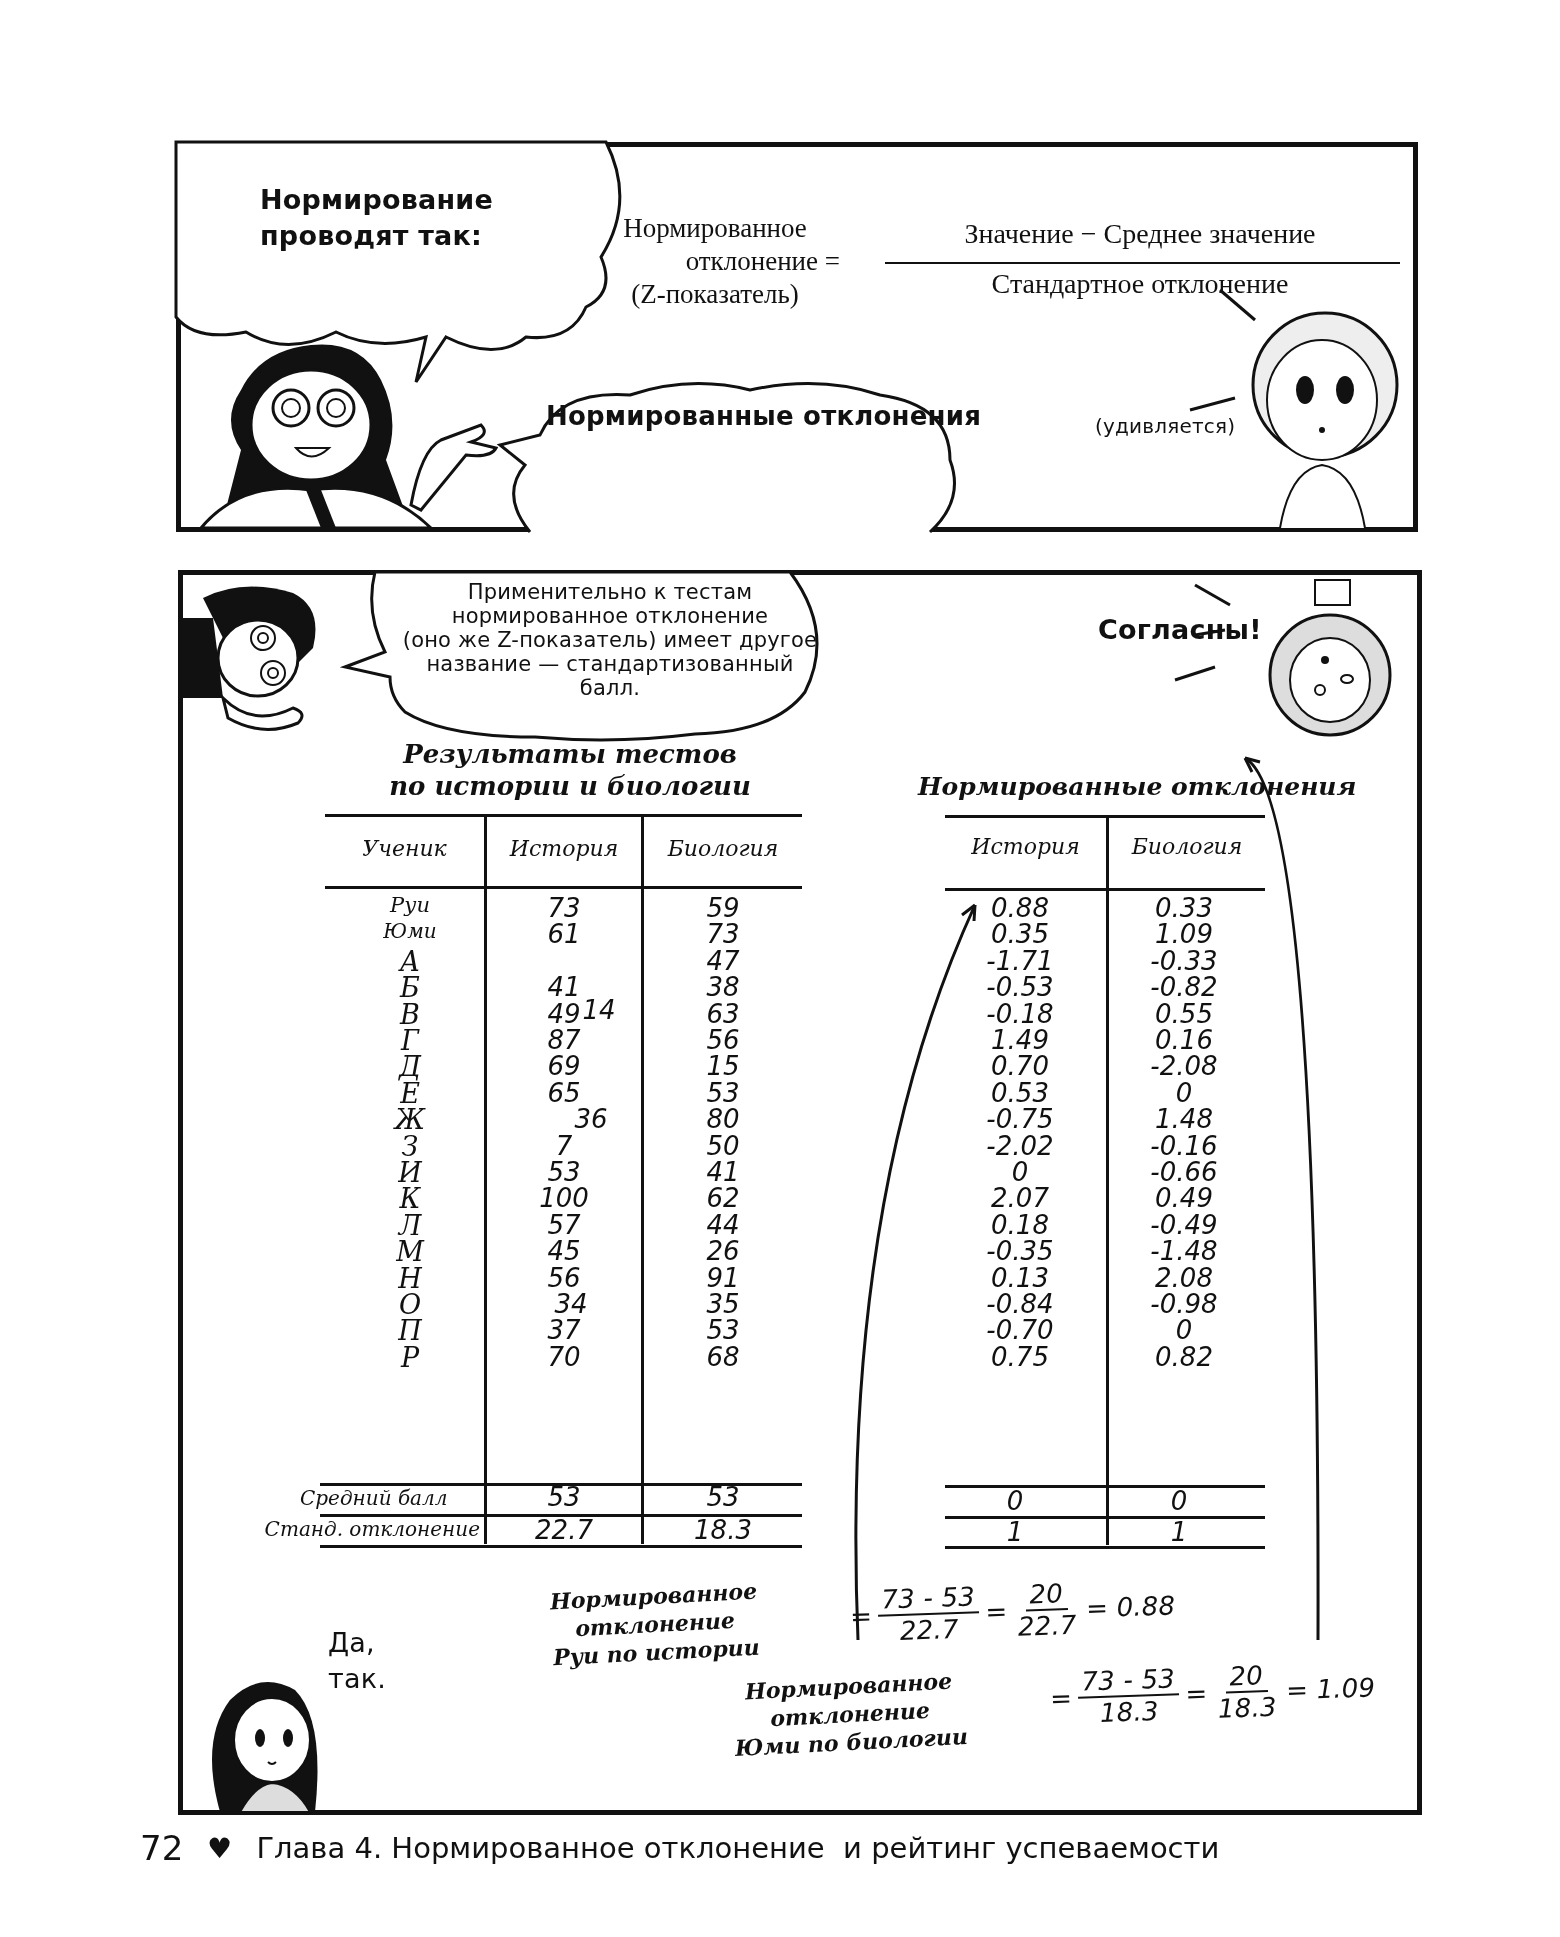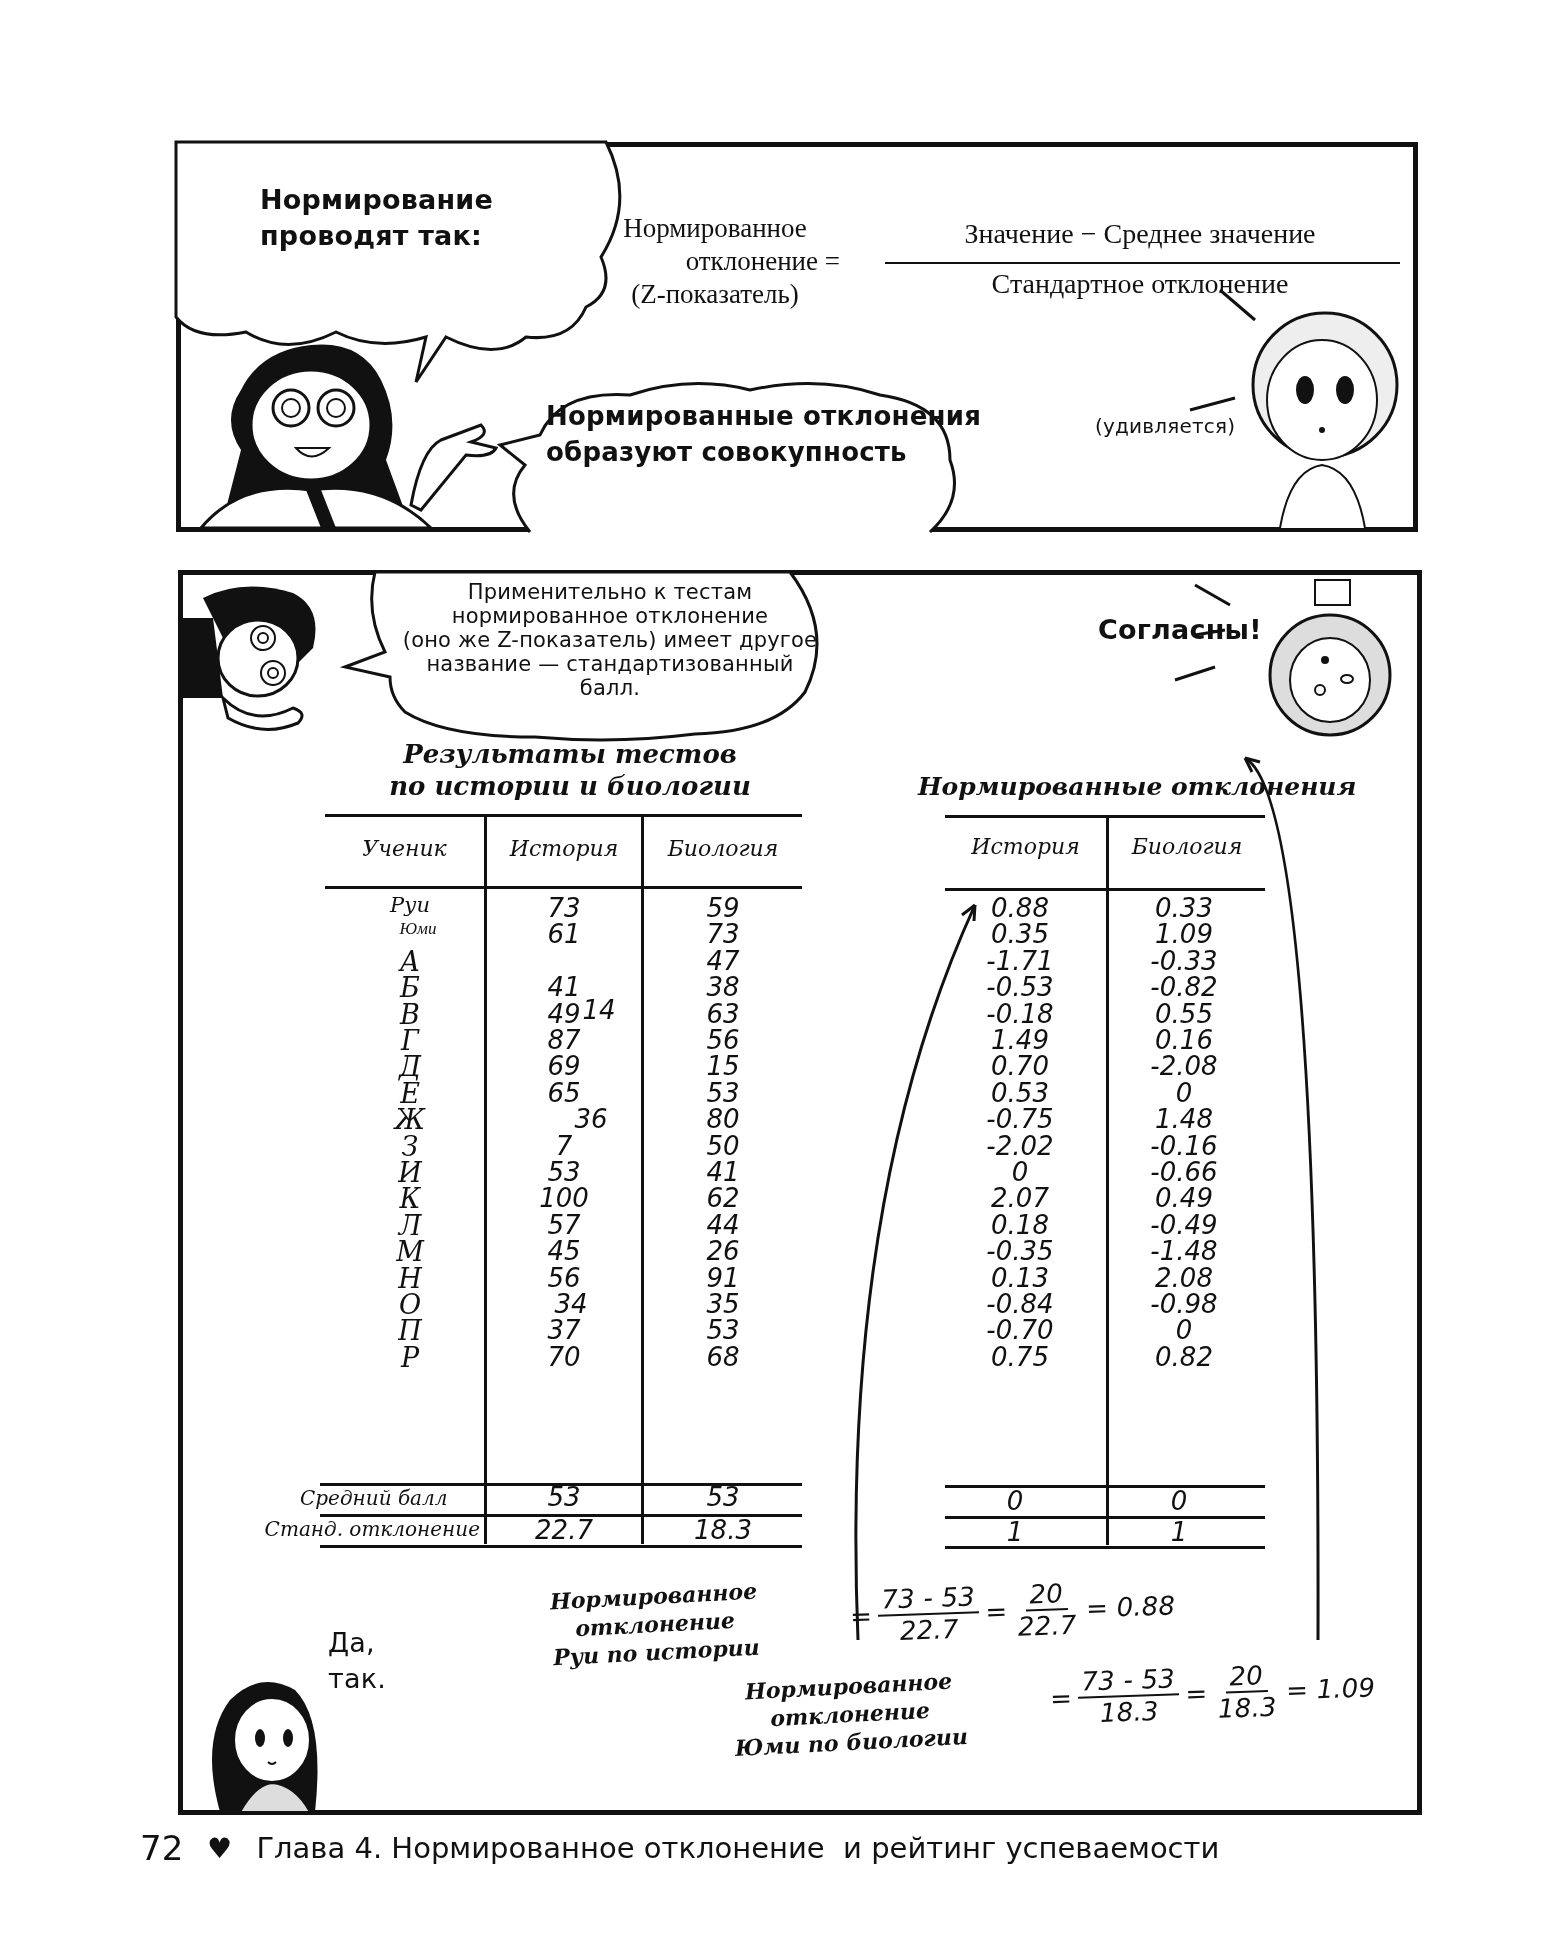--- a/index.html
+++ b/index.html
@@ -53,21 +53,20 @@
   <path d="M20,198 Q60,150 130,160 Q200,150 250,198 Z" fill="#fff" stroke="#111" stroke-width="3"></path>
   <path d="M125,160 L140,198 L155,198 L140,160 Z" fill="#111"></path>
   <path d="M230,175 Q240,120 260,110 L300,95 Q310,105 290,112 L315,118 Q310,128 285,125 L240,180 Z" fill="#fff" stroke="#111" stroke-width="3"></path>
 </svg>
 
 <svg style="left:480px; top:375px;" width="500" height="157">
   <path d="M50,157 Q20,120 45,90 L20,70 L60,60 Q80,15 150,20 Q210,0 270,15 Q340,0 400,20 Q470,30 470,85 Q485,125 450,157" fill="#fff" stroke="#111" stroke-width="3"></path>
 </svg>
 <div class="abs hand" style="left:546px; top:398px; font-size:26px; line-height:36px; font-weight:bold;">
   <div>Нормированные отклонения</div>
-  <div>образуют совокупность</div>
 </div>
 
 <div class="abs hand" style="left:1095px; top:414px; font-size:20px;">(удивляется)</div>
 
 <svg style="left:1230px; top:280px;" width="180" height="248">
   <line x1="-10" y1="10" x2="25" y2="40" stroke="#111" stroke-width="3"></line>
   <line x1="-40" y1="130" x2="5" y2="118" stroke="#111" stroke-width="3"></line>
   <circle cx="95" cy="105" r="72" fill="#eee" stroke="#111" stroke-width="3"></circle>
   <ellipse cx="92" cy="120" rx="55" ry="60" fill="#fff" stroke="#111" stroke-width="2"></ellipse>
   <ellipse cx="75" cy="110" rx="9" ry="14" fill="#111"></ellipse>
@@ -130,21 +129,21 @@
 <div class="hdr" style="left:487px; top:836px; width:154px;">История</div>
 <div class="hdr" style="left:644px; top:836px; width:158px;">Биология</div>
 
 <div id="scores-rows">
     <div>
       <div class="rowlabel" style="left: 340px; top: 893px; width: 140px; font-size: 21px;">Руи</div>
       <div class="cell" style="left: 487px; top: 893px; width: 154px;">73</div>
       <div class="cell" style="left: 644px; top: 893px; width: 158px;">59</div>
     </div>
     <div>
-      <div class="rowlabel" style="left: 348px; top: 919.4px; width: 140px; font-size: 17px; font-family: Liberation Serif, serif;">Юми</div>
+      <div class="rowlabel" style="left: 340px; top: 919.4px; width: 140px; font-size: 20px;">Юми</div>
       <div class="cell" style="left: 487px; top: 919.4px; width: 154px;">61</div>
       <div class="cell" style="left: 644px; top: 919.4px; width: 158px;">73</div>
     </div>
     <div>
       <div class="rowlabel" style="left: 340px; top: 945.8px; width: 140px; font-size: 27px;">А</div>
       <div class="cell" style="left: 487px; top: 995px; width: 128px; margin-left: 48px;">14</div>
       <div class="cell" style="left: 644px; top: 945.8px; width: 158px;">47</div>
     </div>
     <div>
       <div class="rowlabel" style="left: 340px; top: 972.2px; width: 140px; font-size: 27px;">Б</div>

